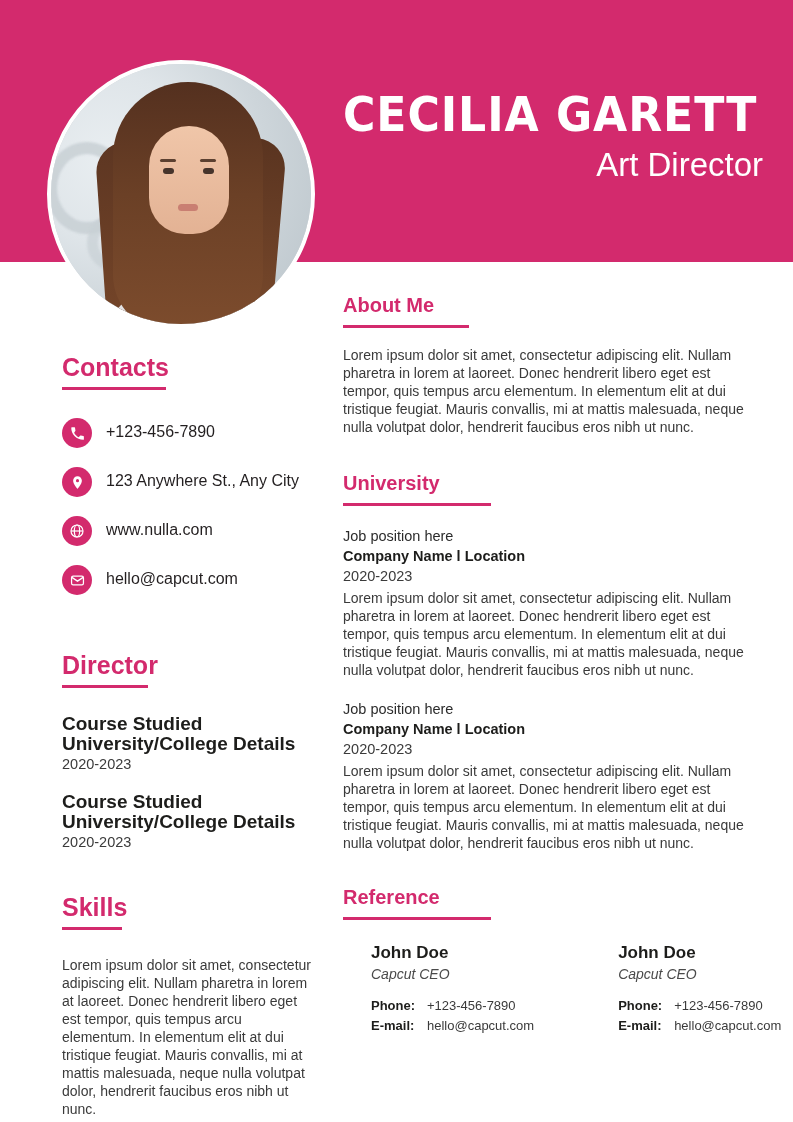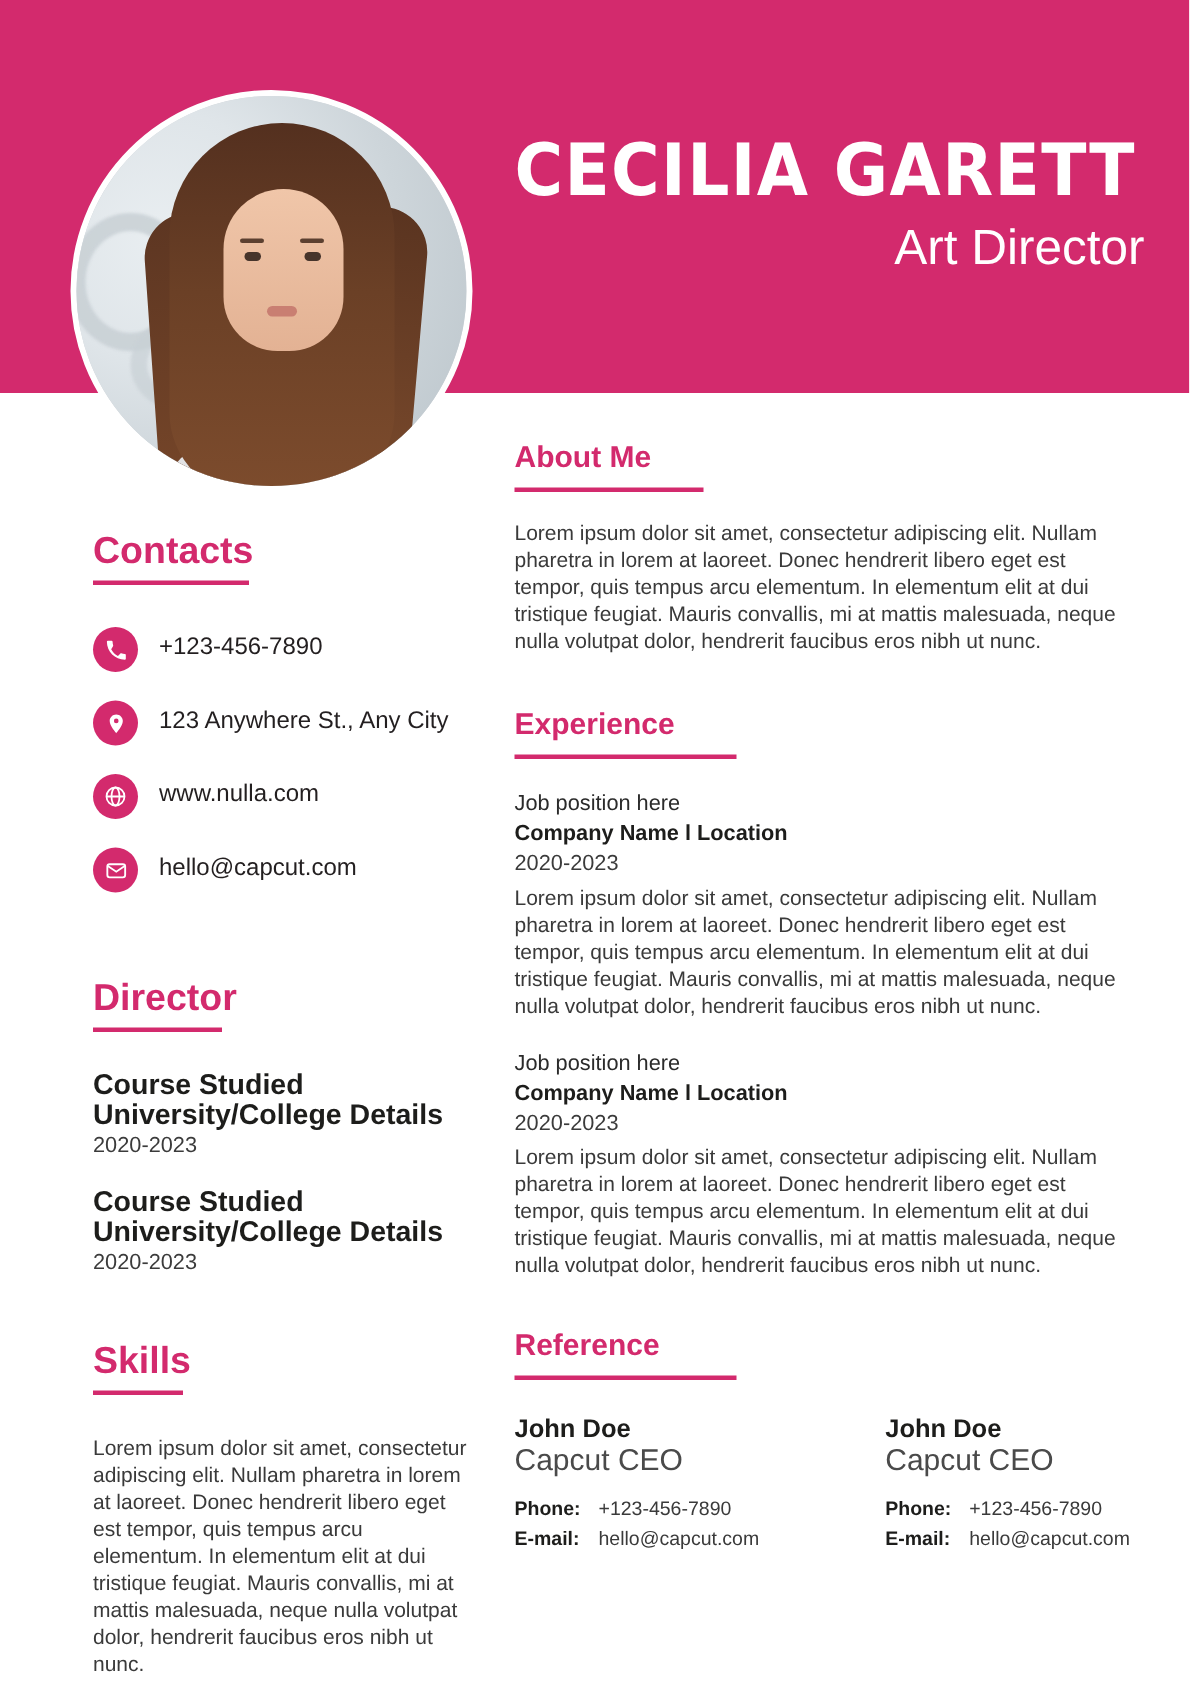--- a/index.html
+++ b/index.html
@@ -278,33 +278,35 @@
     margin-top: 3px;
     font-size: 14px;
     line-height: 18px;
     color: #3a3a3a;
   }
   .ref-wrap { margin-top: 30px; }
   .ref-grid {
     display: flex;
     gap: 84px;
     margin-top: 22px;
+    margin-left: 28px;
   }
   .ref-card { width: 176px; }
   .ref-name {
     font-size: 17px;
     font-weight: bold;
     color: #1d1d1b;
     line-height: 22px;
   }
   .ref-role {
-    font-size: 20px;
+    font-size: 14px;
     color: #4a4a4a;
     line-height: 20px;
     margin-bottom: 12px;
+    font-style: italic;
   }
   .ref-line {
     display: flex;
     font-size: 13px;
     line-height: 20px;
     color: #3a3a3a;
   }
   .ref-label {
     font-weight: bold;
     color: #1d1d1b;
@@ -423,21 +425,21 @@
 
   <div class="right-col">
 
     <div>
       <div class="r-sec-title">About Me</div>
       <div class="r-rule w126"></div>
       <div class="about-body">Lorem ipsum dolor sit amet, consectetur adipiscing elit. Nullam pharetra in lorem at laoreet. Donec hendrerit libero eget est tempor, quis tempus arcu elementum. In elementum elit at dui tristique feugiat. Mauris convallis, mi at mattis malesuada, neque nulla volutpat dolor, hendrerit faucibus eros nibh ut nunc.</div>
     </div>
 
     <div class="exp-wrap">
-      <div class="r-sec-title">Experience</div>
+      <div class="r-sec-title">University</div>
       <div class="r-rule w148"></div>
 
       <div class="exp-item">
         <div class="exp-pos">Job position here</div>
         <div class="exp-company">Company Name l Location</div>
         <div class="exp-years">2020-2023</div>
         <div class="exp-body">Lorem ipsum dolor sit amet, consectetur adipiscing elit. Nullam pharetra in lorem at laoreet. Donec hendrerit libero eget est tempor, quis tempus arcu elementum. In elementum elit at dui tristique feugiat. Mauris convallis, mi at mattis malesuada, neque nulla volutpat dolor, hendrerit faucibus eros nibh ut nunc.</div>
       </div>
 
       <div class="exp-item">

